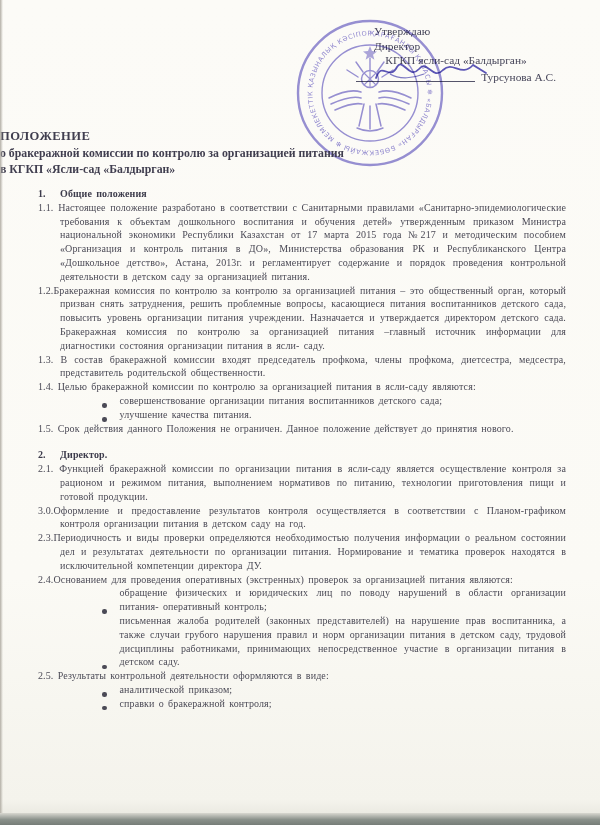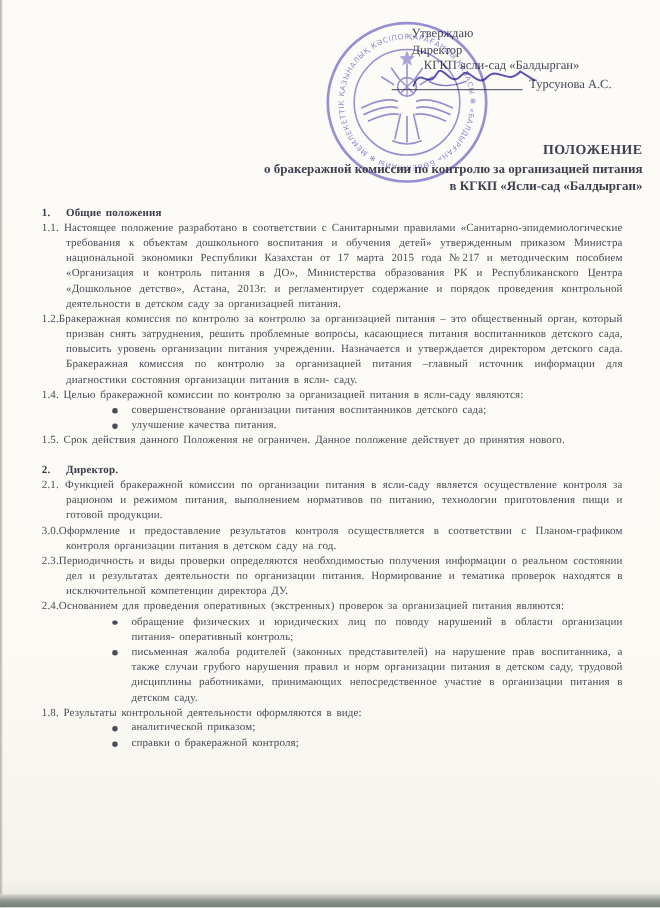--- a/index.html
+++ b/index.html
@@ -39,37 +39,37 @@
     mix-blend-mode:multiply; opacity:.88; pointer-events:none;
   }
   .signature-svg {
     position:absolute; left:370px; top:54px; width:124px; height:34px;
     mix-blend-mode:multiply; pointer-events:none;
   }
 
   
   .title-block {
     position:absolute; left:0; right:16px; top:128px;
-    text-align:right; font-weight:bold; color:#403e4f;
+    text-align:left; font-weight:bold; color:#403e4f;
   }
   .title-main { font-size:12.6px; line-height:17px; letter-spacing:.4px; }
   .title-sub  { font-size:11.8px; line-height:16.2px; }
 
   
   .content {
     position:absolute; left:38px; top:187px; width:528px;
     font-size:10px; line-height:13.8px;
     text-align:justify; word-spacing:1.6px; letter-spacing:.12px;
   }
   .sec-heading { font-weight:bold; color:#3c3b4b; text-align:left; }
   .sec-heading .num { display:inline-block; width:22px; }
   .sec-gap { margin-top:13px; }
   .para { padding-left:22px; text-indent:-22px; }
   .bullets { margin-left:64px; }
-  .bullet-row { display:flex; }
+  .bullet-row { display:flex;align-items:flex-end; }
   .bullet-dot {
     width:4.5px; height:4.5px; border-radius:50%;
     background:#4b4a56; margin:5px 13px 0 0; flex:none;
   }
   .bullet-text { flex:1; text-align:justify; }
 
   .stamp text {
     font-family:"DejaVu Sans",sans-serif;
   }
 </style>
@@ -126,20 +126,21 @@
 </div>
 
 <div class="content">
 
   <div class="sec-heading">
     <span class="num">1.</span><span>Общие положения</span>
   </div>
 
   <div class="para">1.1. Настоящее положение разработано в соответствии с Санитарными правилами «Санитарно-эпидемиологические требования к объектам дошкольного воспитания и обучения детей» утвержденным приказом Министра национальной экономики Республики Казахстан от 17 марта 2015 года №217 и методическим пособием «Организация и контроль питания в ДО», Министерства образования РК и Республиканского Центра «Дошкольное детство», Астана, 2013г. и регламентирует содержание и порядок проведения контрольной деятельности в детском саду за организацией питания.</div>
   <div class="para">1.2.Бракеражная комиссия  по контролю за контролю за организацией питания – это общественный орган, который призван снять затруднения, решить проблемные вопросы, касающиеся питания воспитанников детского сада, повысить уровень организации питания учреждении. Назначается и утверждается директором детского сада. Бракеражная комиссия по контролю за организацией питания –главный источник информации для диагностики состояния организации питания в ясли- саду.</div>
+  <div class="para">1.3. В состав бракеражной комиссии входят председатель профкома, члены профкома, диетсестра, медсестра, представитель родительской общественности.</div>
   <div class="para">1.4. Целью бракеражной комиссии  по контролю за организацией питания в ясли-саду являются:</div>
   <div class="bullets">
     <div class="bullet-row">
       <span class="bullet-dot"></span>
       <span class="bullet-text">совершенствование организации питания воспитанников детского сада;</span>
     </div>
     <div class="bullet-row">
       <span class="bullet-dot"></span>
       <span class="bullet-text">улучшение качества питания.</span>
     </div>
@@ -157,21 +158,21 @@
   <div class="bullets">
     <div class="bullet-row">
       <span class="bullet-dot"></span>
       <span class="bullet-text">обращение физических и юридических лиц по поводу нарушений в области организации питания- оперативный контроль;</span>
     </div>
     <div class="bullet-row">
       <span class="bullet-dot"></span>
       <span class="bullet-text">письменная жалоба родителей (законных представителей) на нарушение прав воспитанника, а также случаи грубого нарушения правил и норм организации питания в детском саду, трудовой дисциплины работниками, принимающих непосредственное участие в организации питания в детском саду.</span>
     </div>
   </div>
-  <div class="para">1.8. Результаты контрольной деятельности оформляются в виде:</div>
+  <div class="para">2.5. Результаты контрольной деятельности оформляются в виде:</div>
   <div class="bullets">
     <div class="bullet-row">
       <span class="bullet-dot"></span>
       <span class="bullet-text">аналитической приказом;</span>
     </div>
     <div class="bullet-row">
       <span class="bullet-dot"></span>
       <span class="bullet-text">справки о бракеражной контроля;</span>
     </div>
   </div>

